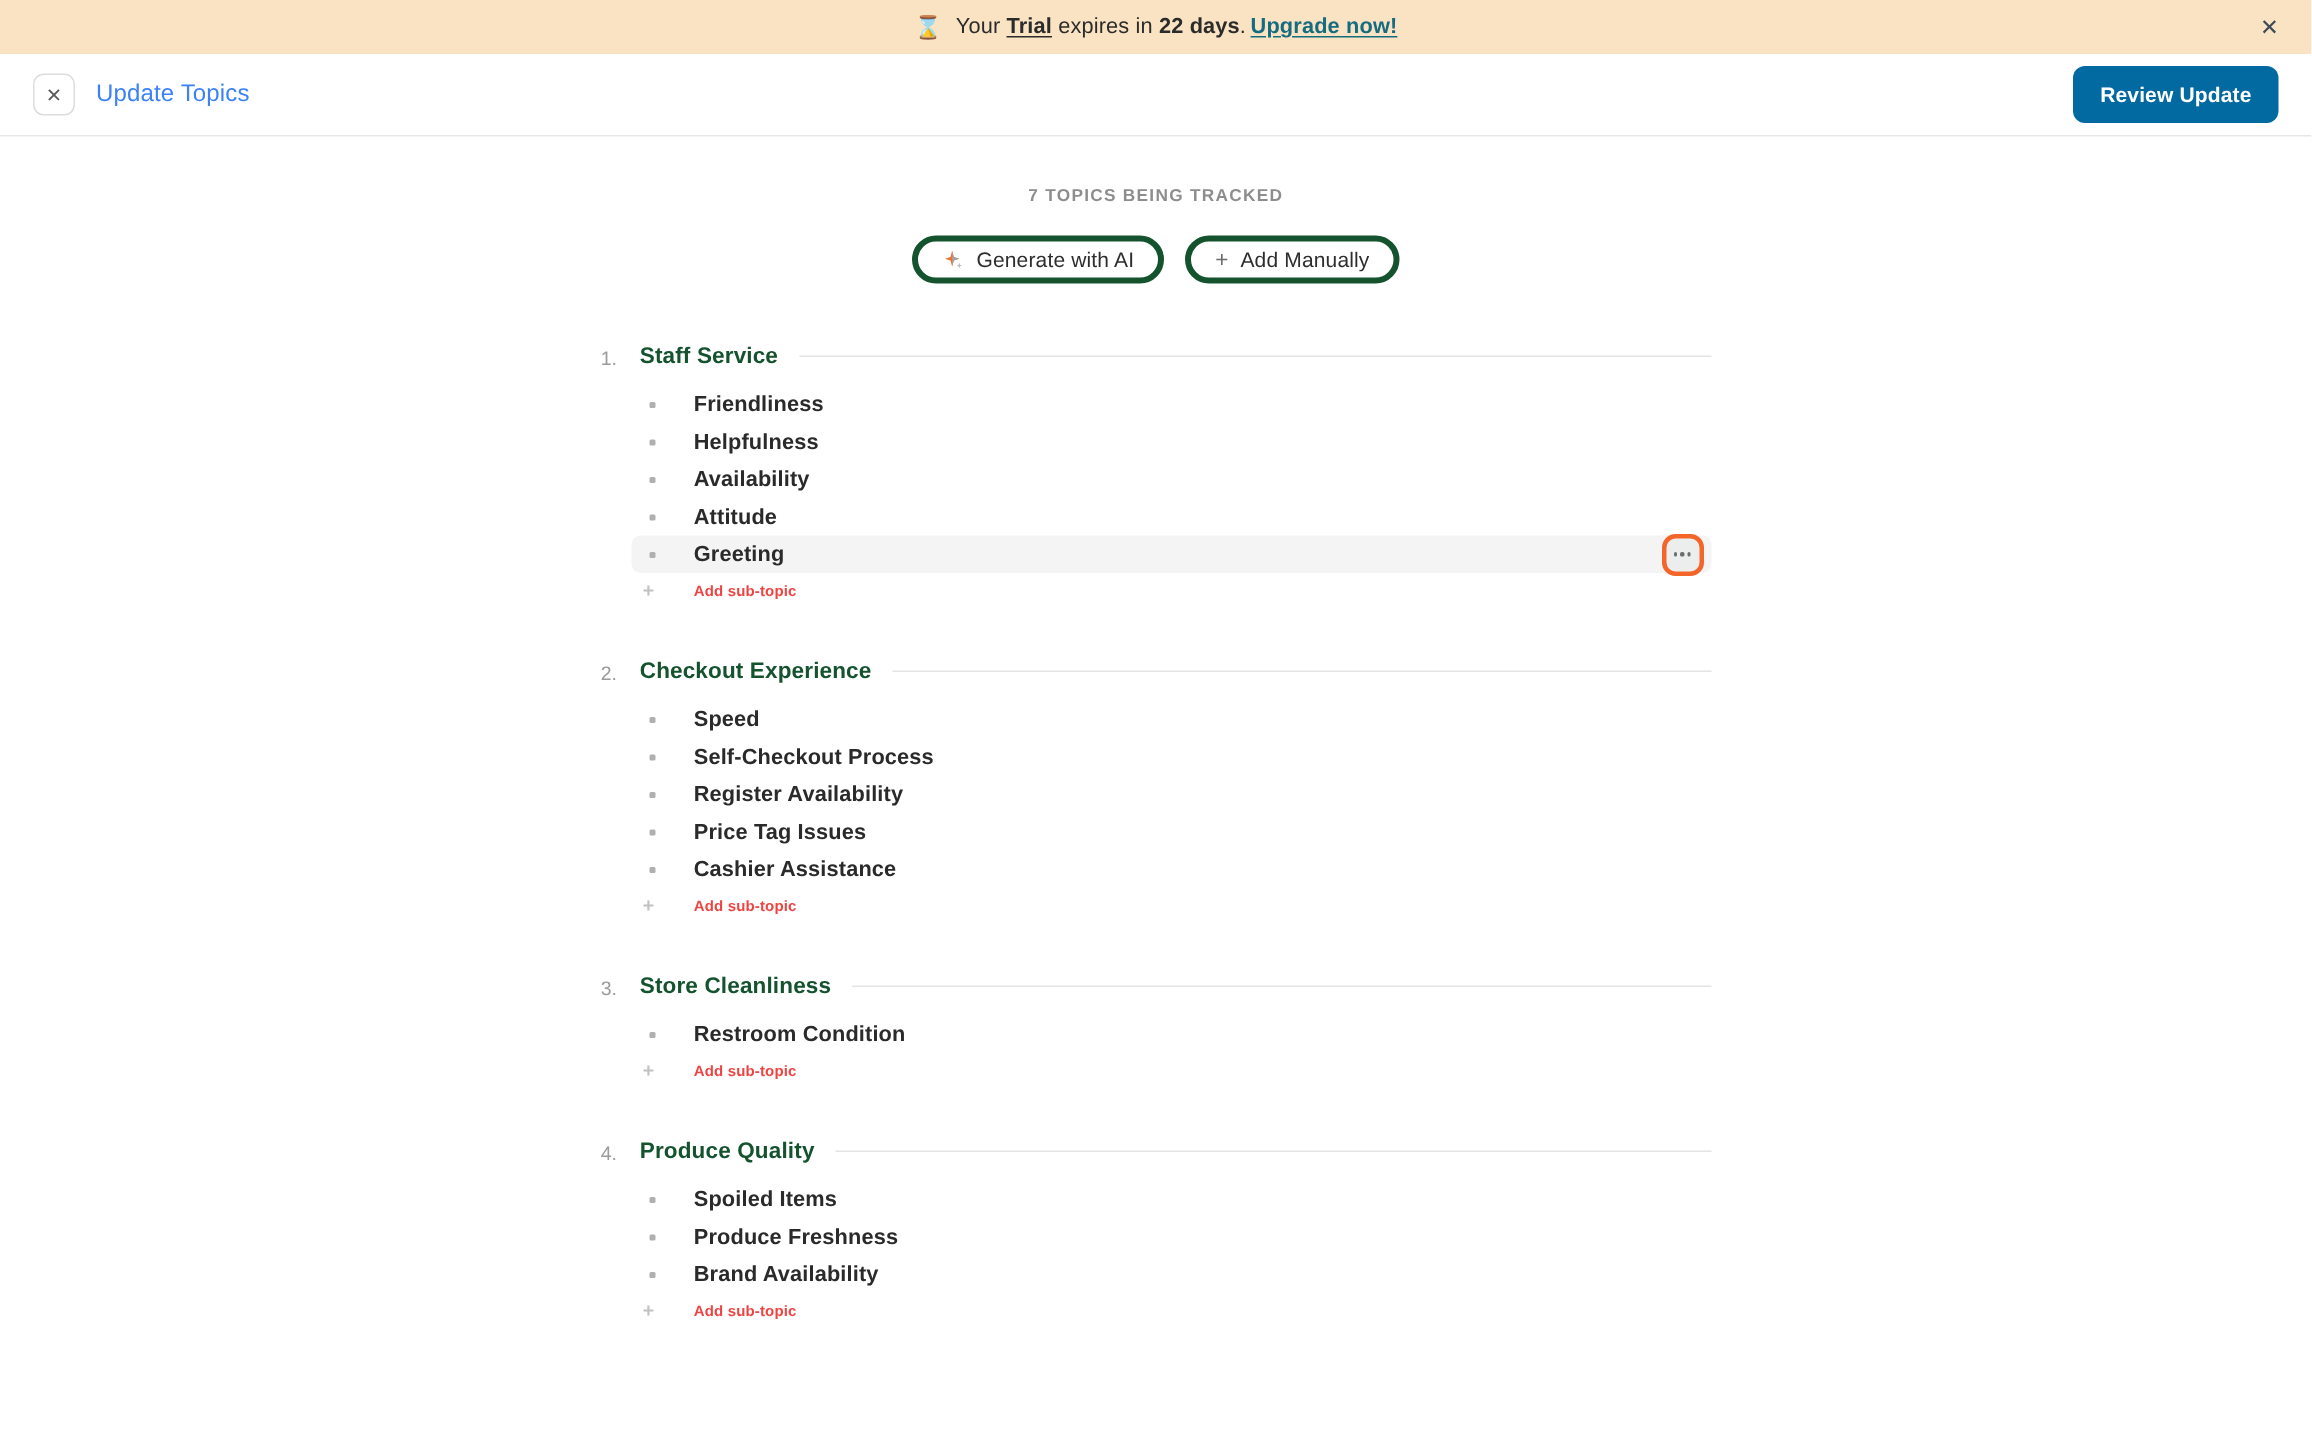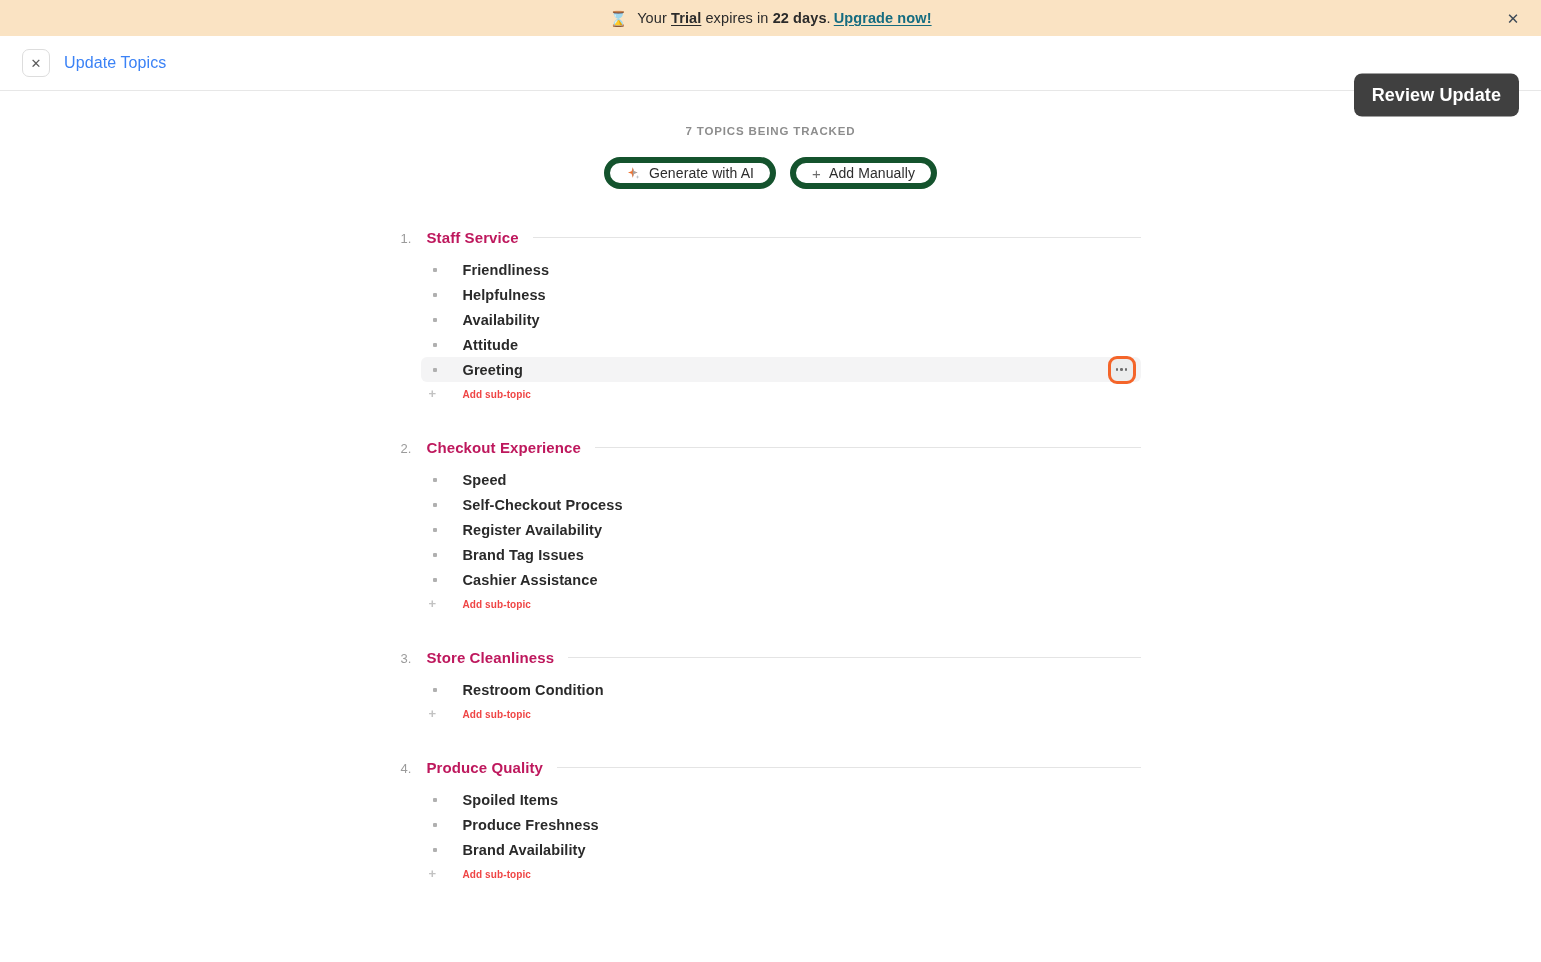--- a/index.html
+++ b/index.html
@@ -97,31 +97,30 @@
     font-size: 16px;
     color: #3b82f6;
     font-weight: 400;
     letter-spacing: 0.1px;
   }
   .review-btn {
     position: absolute;
     right: 22px;
     top: 50%;
     transform: translateY(-50%);
-    background: #404040;
+    background: #0369a1;
     color: #ffffff;
     border: none;
     border-radius: 8px;
-    font-size: 18px;
+    font-size: 14px;
     font-weight: 700;
     padding: 11px 18px;
     cursor: pointer;
     font-family: "Liberation Sans", sans-serif;
     letter-spacing: 0.1px;
-    margin-top: 32px;
   }
 
   
   .main {
     padding-top: 34px;
     height: calc(962px - 36px - 55px);
     overflow: hidden;
   }
 
   .tracked-label {
@@ -136,21 +135,21 @@
   .action-row {
     margin-top: 20px;
     display: flex;
     justify-content: center;
     gap: 14px;
   }
   .pill-btn {
     display: inline-flex;
     align-items: center;
     gap: 8px;
-    border: 6px solid #14532d;
+    border: 4px solid #14532d;
     background: #fff;
     border-radius: 20px;
     height: 32px;
     padding: 0 16px;
     font-size: 14px;
     color: #2d2d2d;
     cursor: pointer;
     font-family: "Liberation Sans", sans-serif;
     letter-spacing: 0.1px;
   }
@@ -180,21 +179,21 @@
     width: 26px;
     flex: 0 0 26px;
     font-size: 13px;
     color: #9b9b9b;
     line-height: 1;
     padding-top: 2px;
   }
   .topic-name {
     font-size: 15px;
     font-weight: 700;
-    color: #be185d;
+    color: #14532d;
     white-space: nowrap;
     letter-spacing: 0.1px;
     cursor: text;
   }
   .topic-rule {
     flex: 1 1 auto;
     height: 1px;
     background: #e4e4e4;
     margin-left: 14px;
   }
@@ -370,21 +369,21 @@
           <div class="sub-row">
             <span class="sub-bullet"></span>
             <span class="sub-label">Self-Checkout Process</span>
           </div>
           <div class="sub-row">
             <span class="sub-bullet"></span>
             <span class="sub-label">Register Availability</span>
           </div>
           <div class="sub-row">
             <span class="sub-bullet"></span>
-            <span class="sub-label">Brand Tag Issues</span>
+            <span class="sub-label">Price Tag Issues</span>
           </div>
           <div class="sub-row">
             <span class="sub-bullet"></span>
             <span class="sub-label">Cashier Assistance</span>
           </div>
           <div class="add-sub">
             <span class="plus">+</span>
             <span class="add-label">Add sub-topic</span>
           </div>
         </div>

